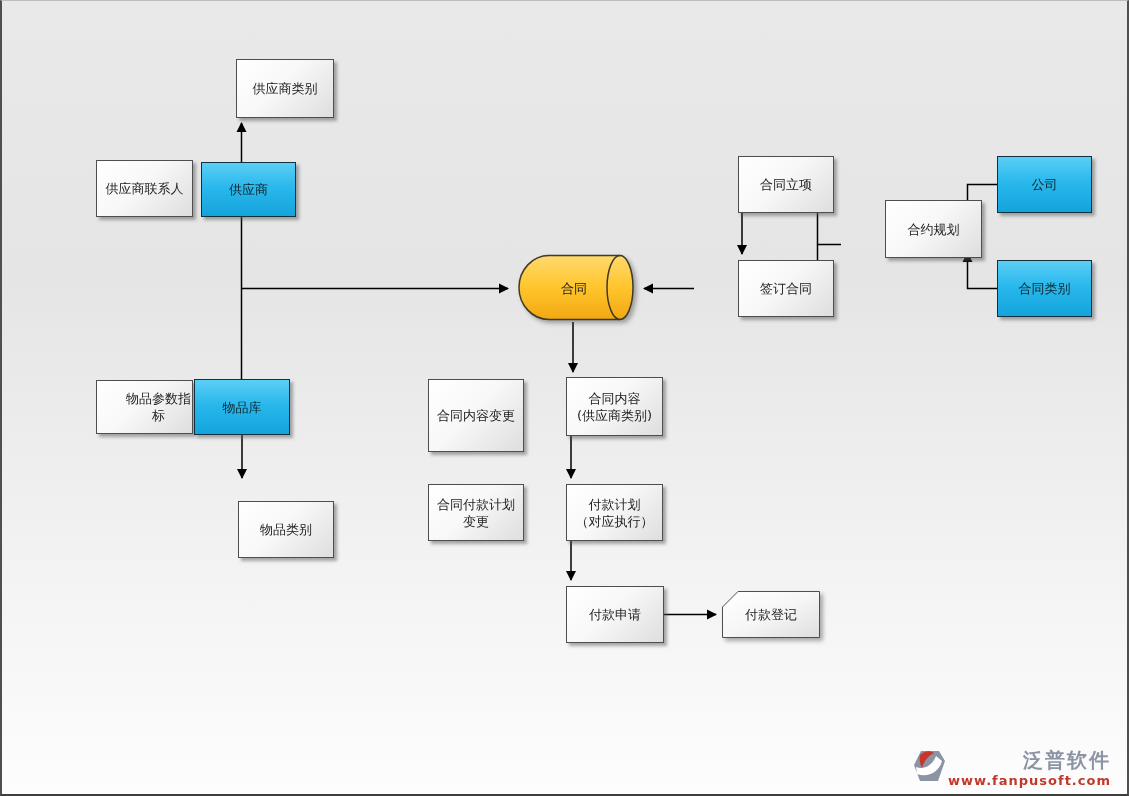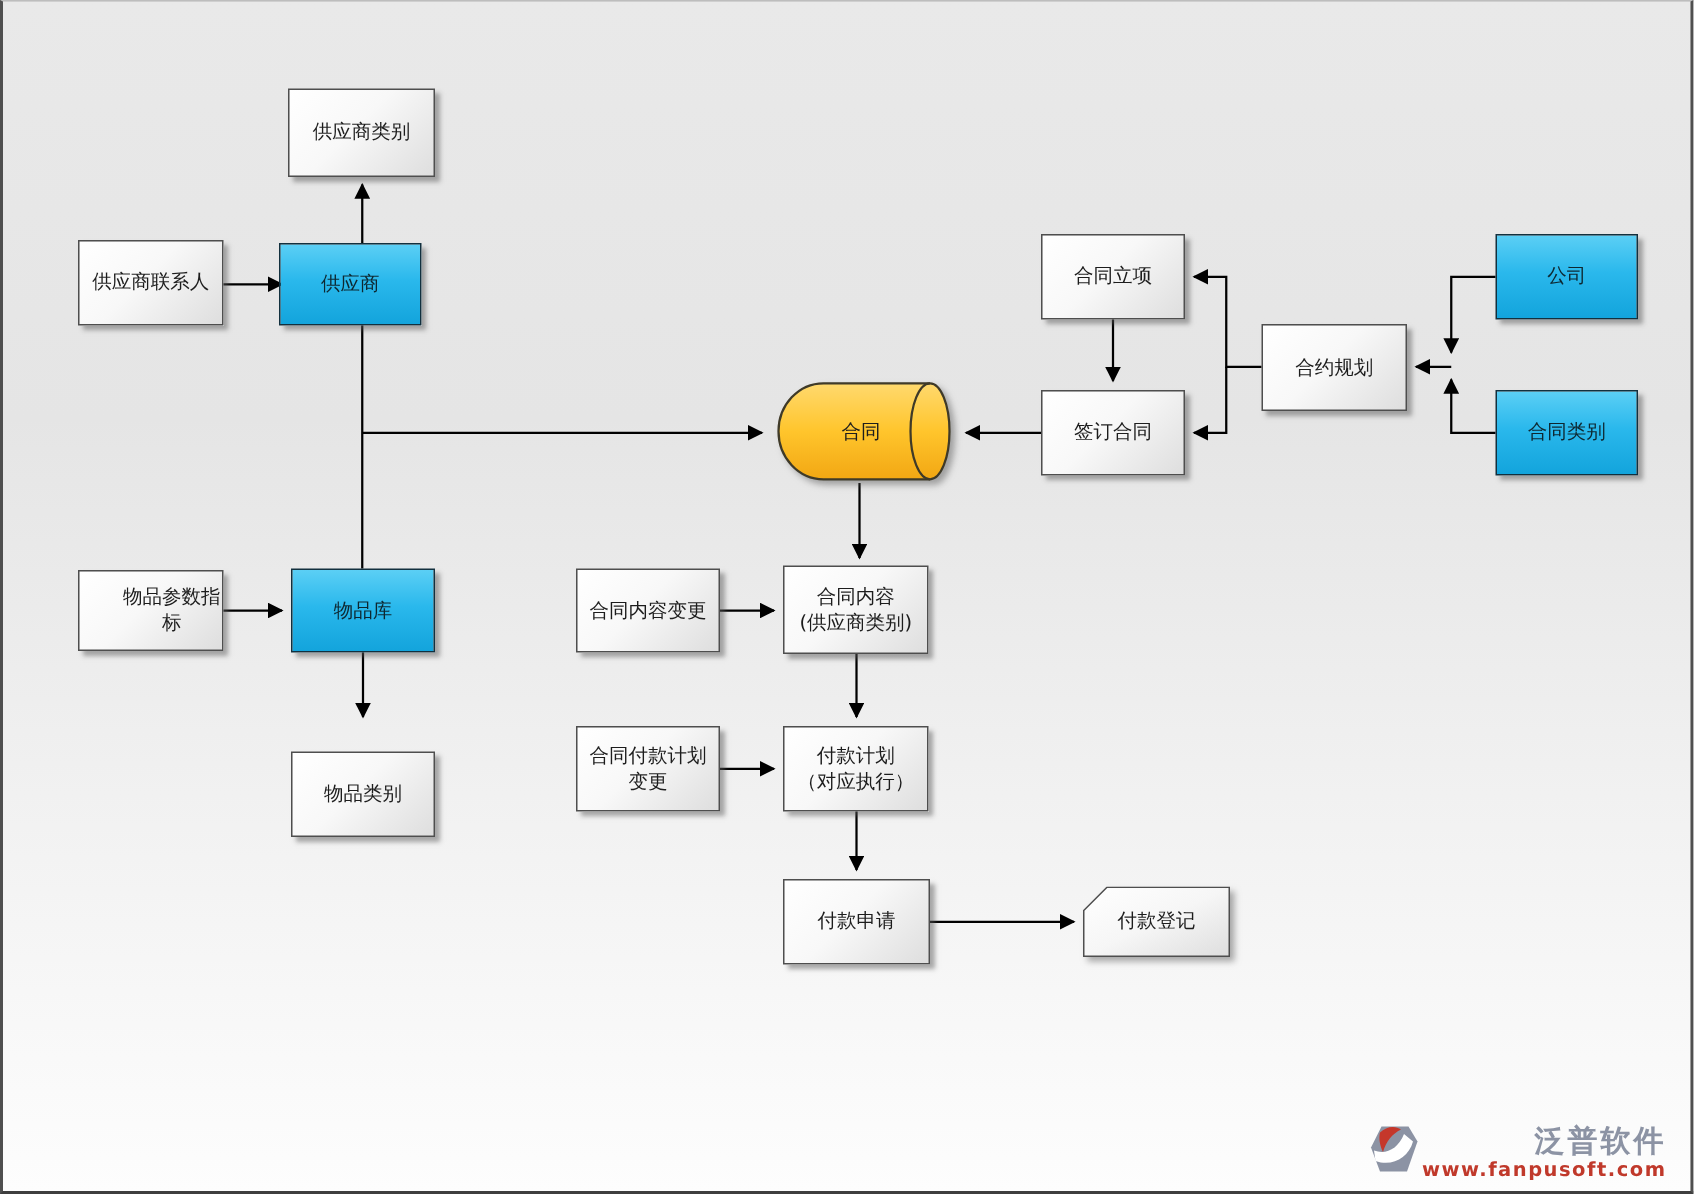--- a/index.html
+++ b/index.html
@@ -19,20 +19,21 @@
   .node{
     position:absolute;z-index:2;
     display:flex;flex-direction:column;align-items:center;justify-content:center;
     text-align:center;font-size:13px;line-height:17px;color:#1d1d1d;
     box-sizing:border-box;
   }
   .box{
     background:linear-gradient(135deg,#ffffff 0%,#f8f8f8 45%,#dedede 100%);
     border:1px solid #4e4e4e;
     box-shadow:3px 3px 3px rgba(90,90,90,.5);
+    margin-left:44px;
   }
   .blue{
     background:linear-gradient(180deg,#5bcff5 0%,#2ab8ec 45%,#13a4dc 100%);
     border:1px solid #12303e;
     box-shadow:3px 3px 3px rgba(90,90,90,.5);
     color:#0e2730;
   }
   .shape{background:transparent;border:none;}
   .shape svg.geom{position:absolute;left:0;top:0;}
   .shape .lbl{position:relative;z-index:1;}
@@ -81,21 +82,21 @@
   </svg>
 
   <div class="node box" style="left:190px;top:58px;width:98px;height:59px;">
     <span>供应商类别</span>
   </div>
 
   <div class="node box" style="left:50px;top:159px;width:97px;height:57px;">
     <span>供应商联系人</span>
   </div>
 
-  <div class="node blue" style="left:184px;top:161px;width:95px;height:55px;">
+  <div class="node blue" style="left:199px;top:161px;width:95px;height:55px;">
     <span>供应商</span>
   </div>
 
   <div class="node box" style="left:50px;top:379px;width:97px;height:54px;padding-left:28px;">
     <span>物品参数指标</span>
   </div>
 
   <div class="node blue" style="left:192px;top:378px;width:96px;height:56px;">
     <span>物品库</span>
   </div>
@@ -112,21 +113,21 @@
           <stop offset="0.5" stop-color="#ffc52c"></stop>
           <stop offset="1" stop-color="#f2a713"></stop>
         </linearGradient>
       </defs>
       <path d="M38,1.5 L109,1.5 A13,32 0 0 1 109,65.5 L38,65.5 A30,32 0 0 1 38,1.5 Z" fill="url(#cylg)" stroke="#3f3a28" stroke-width="1.5"></path>
       <path d="M109,1.5 A13,32 0 0 0 109,65.5" fill="none" stroke="#3f3a28" stroke-width="1.5"></path>
     </svg>
     <span class="lbl">合同</span>
   </div>
 
-  <div class="node box" style="left:382px;top:378px;width:96px;height:56px;">
+  <div class="node box" style="left:382px;top:378px;width:96px;height:73px;">
     <span>合同内容变更</span>
   </div>
 
   <div class="node box" style="left:520px;top:376px;width:97px;height:59px;">
     <span>合同内容</span>
     <span>(供应商类别)</span>
   </div>
 
   <div class="node box" style="left:382px;top:483px;width:96px;height:57px;">
     <span>合同付款计划</span>
@@ -157,21 +158,21 @@
       </defs>
       <path d="M16,0.5 L97.5,0.5 L97.5,46.5 L0.5,46.5 L0.5,16 Z" fill="url(#cardg)" stroke="#4e4e4e" stroke-width="1"></path>
     </svg>
     <span class="lbl">付款登记</span>
   </div>
 
   <div class="node box" style="left:692px;top:259px;width:96px;height:57px;text-align:right;">
     <span>签订合同</span>
   </div>
 
-  <div class="node box" style="left:839px;top:215px;width:97px;height:58px;">
+  <div class="node box" style="left:839px;top:199px;width:97px;height:58px;">
     <span>合约规划</span>
   </div>
 
   <div class="node blue" style="left:995px;top:155px;width:95px;height:57px;">
     <span>公司</span>
   </div>
 
   <div class="node blue" style="left:995px;top:259px;width:95px;height:57px;">
     <span>合同类别</span>
   </div>

